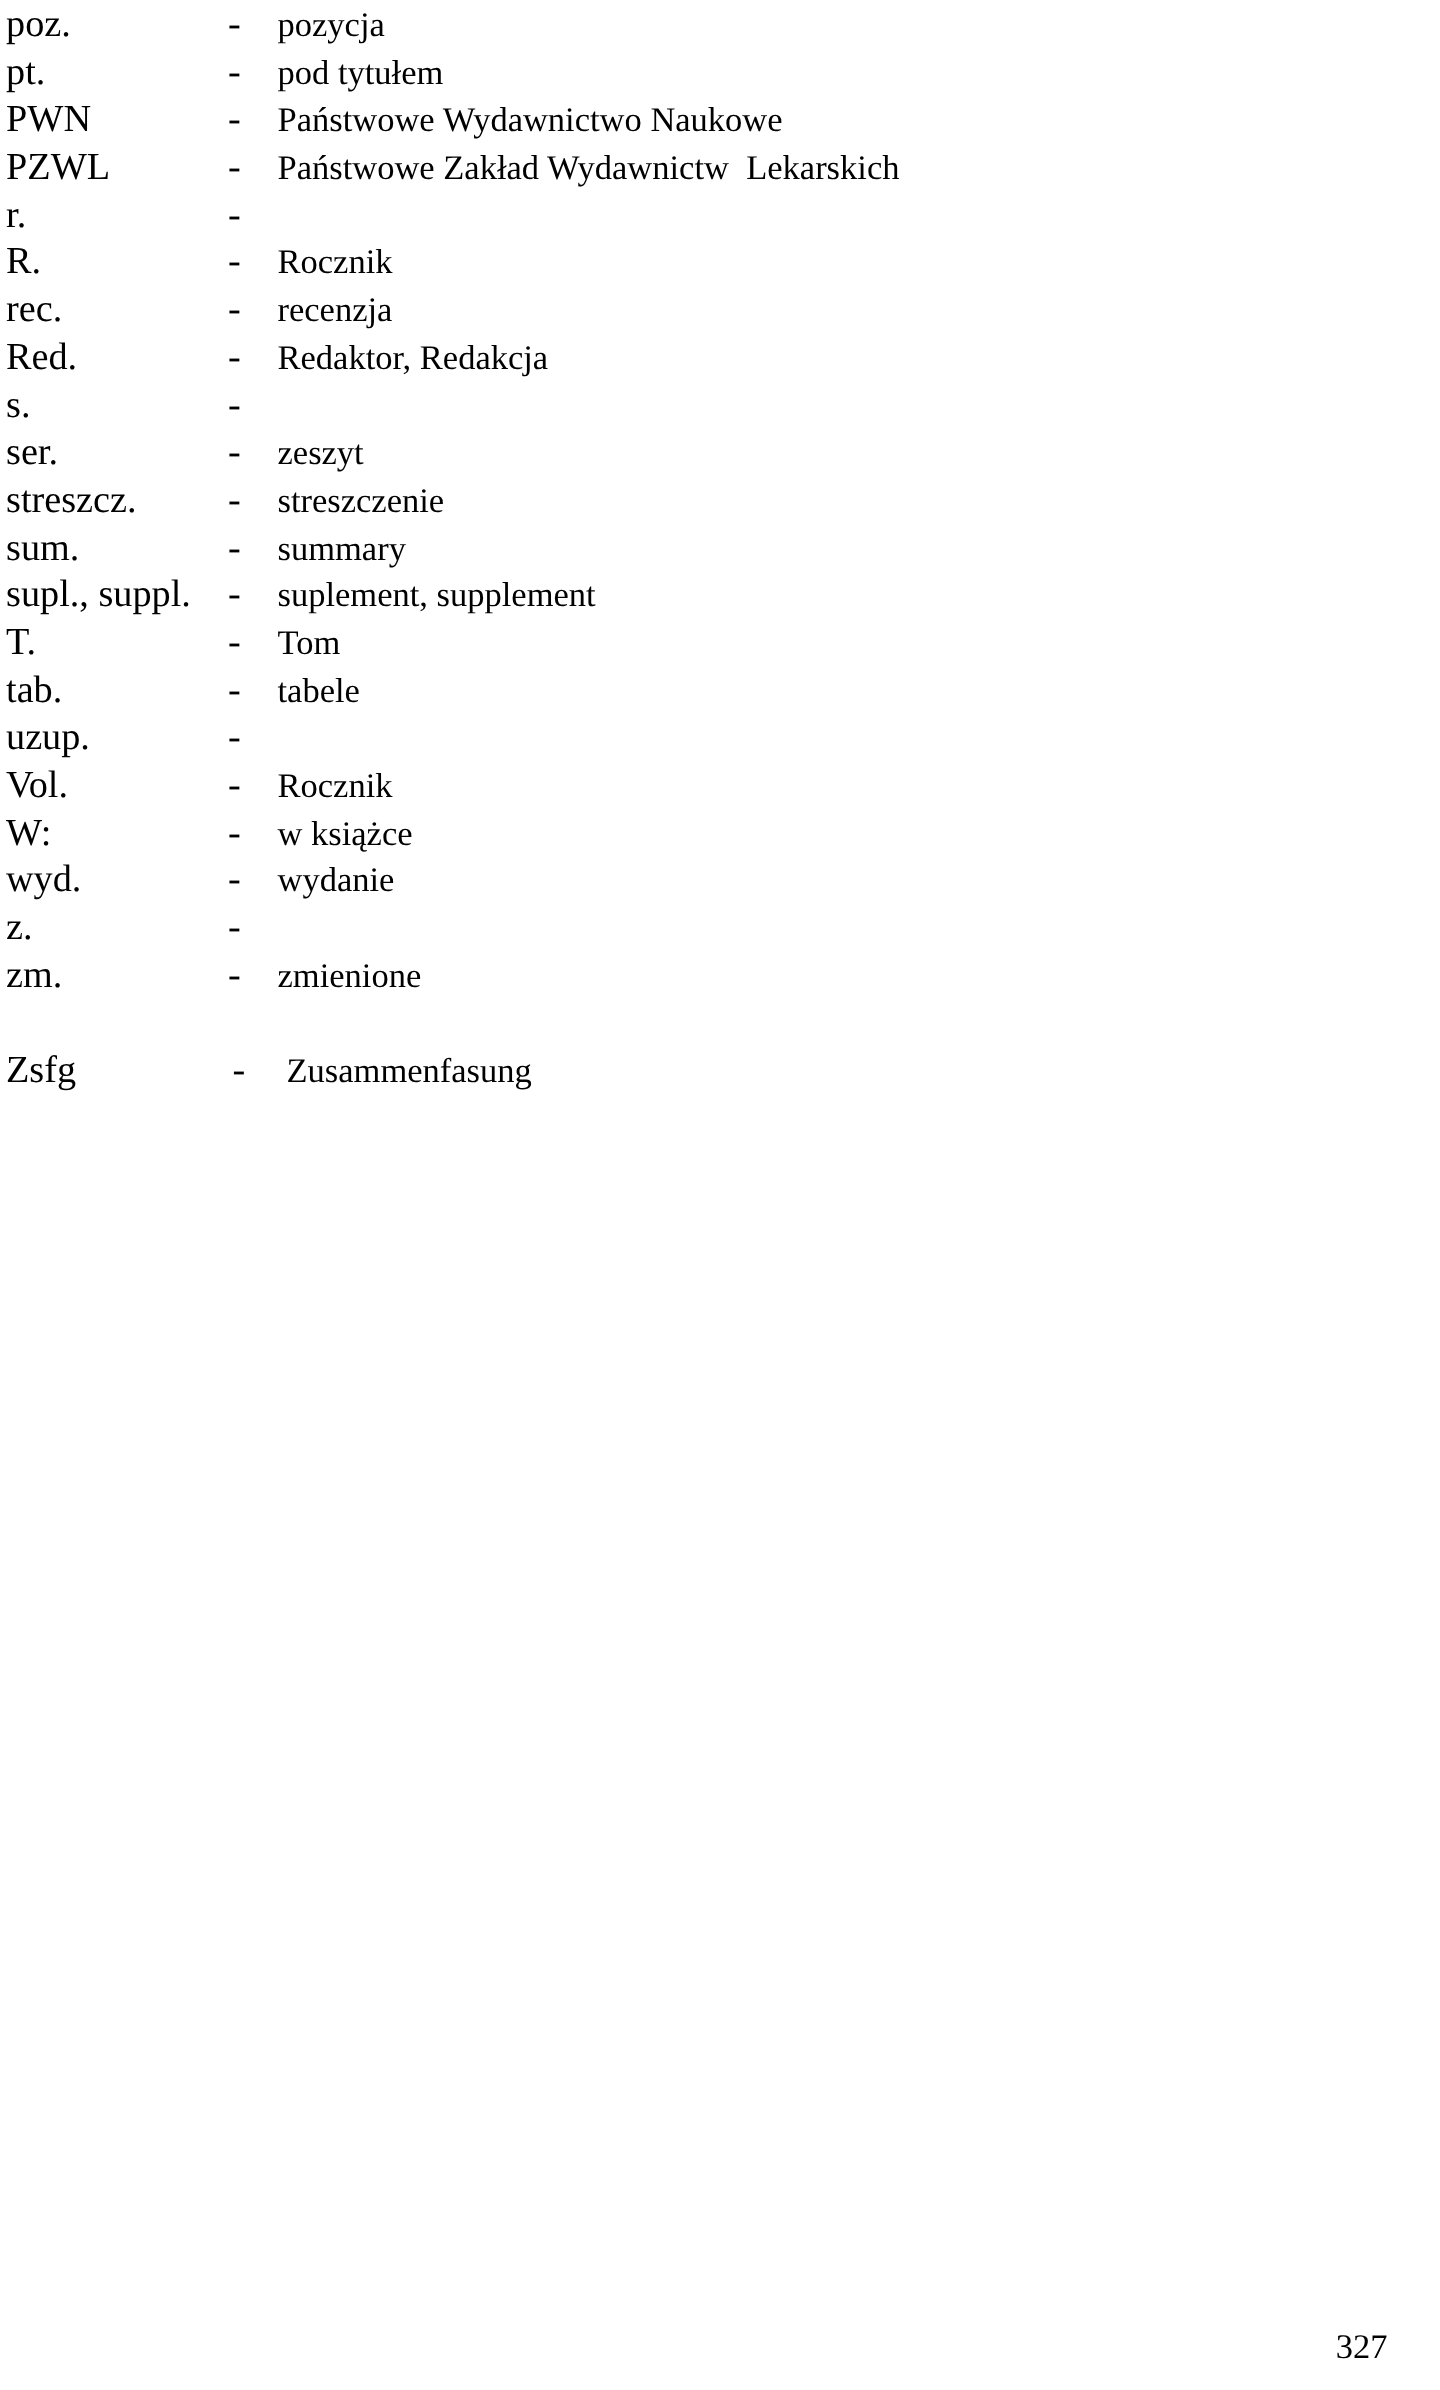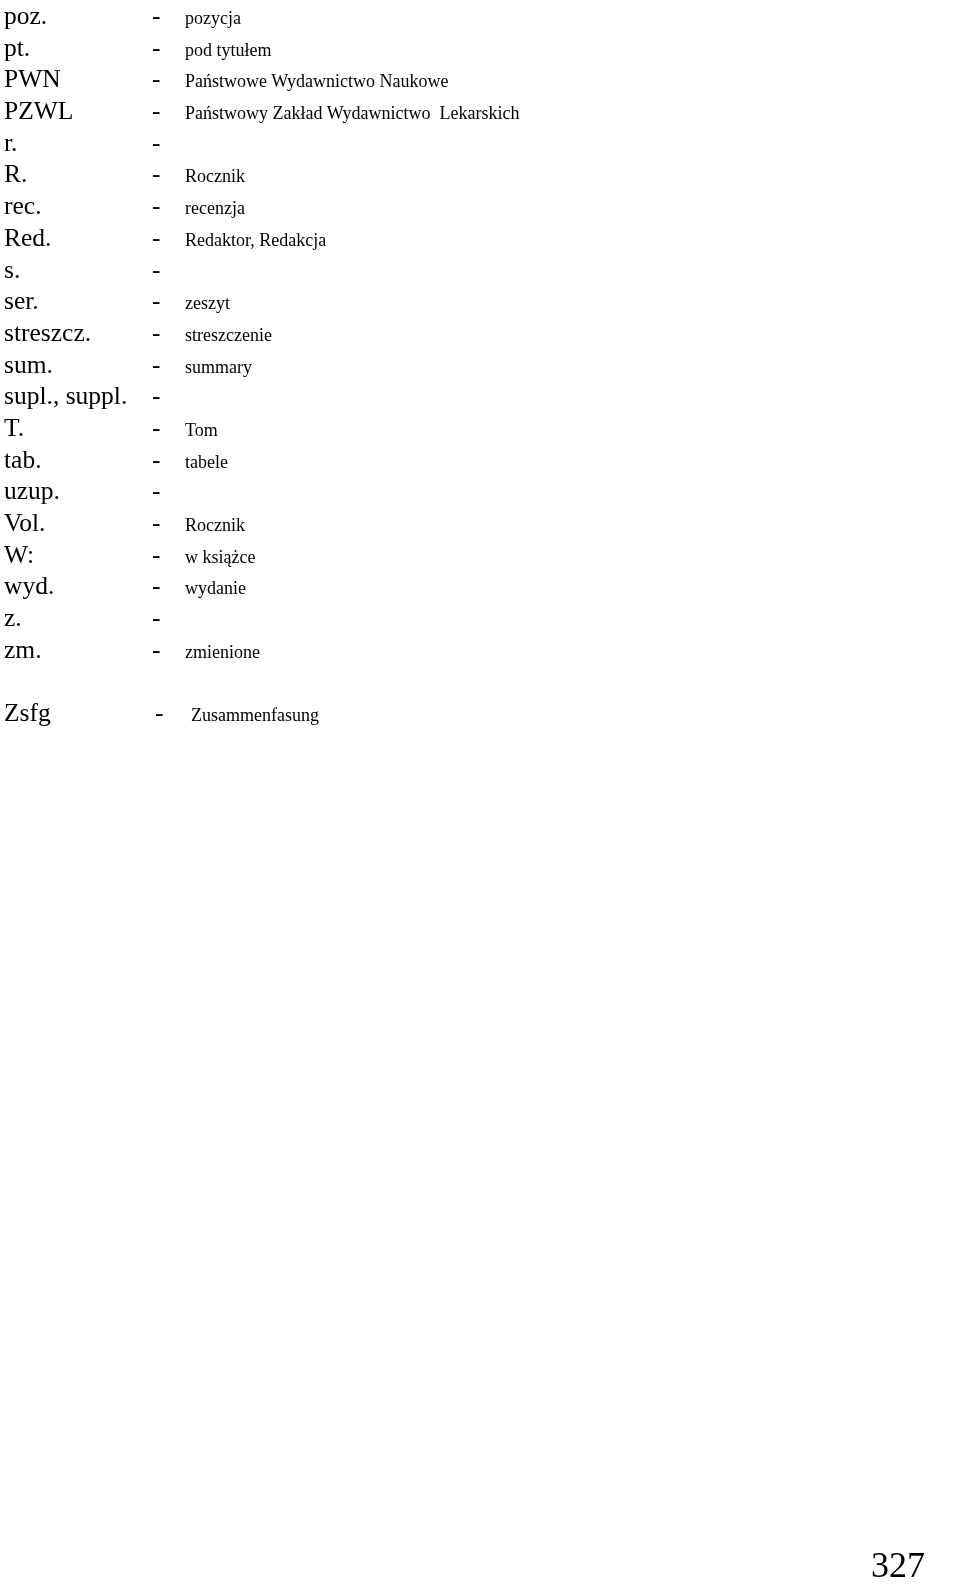--- a/index.html
+++ b/index.html
@@ -46,62 +46,62 @@
   }
 
   .col-dash {
     width: 33px;
     flex: 0 0 33px;
     font-size: 25.5px;
   }
 
   .col-def {
     flex: 1 1 auto;
-    font-size: 18px;
+    font-size: 23px;
   }
 
   
   .abbrev-row.shifted .col-term {
     width: 151px;
     flex: 0 0 151px;
     margin-top: 32px;
   }
   .abbrev-row.shifted .col-dash {
     width: 36px;
     flex: 0 0 36px;
   }
 
   .page-number {
     position: absolute;
     right: 35px;
     top: 1548px;
-    font-size: 36px;
+    font-size: 23px;
     line-height: 34px;
     text-align: right;
   }
 </style>
 </head>
 <body>
 
 <div class="page">
 
   <div class="abbrev-list">
       <div class="abbrev-row"><span class="col-term">poz.</span><span class="col-dash">-</span><span class="col-def">pozycja</span></div>
       <div class="abbrev-row"><span class="col-term">pt.</span><span class="col-dash">-</span><span class="col-def">pod tytułem</span></div>
       <div class="abbrev-row"><span class="col-term">PWN</span><span class="col-dash">-</span><span class="col-def">Państwowe Wydawnictwo Naukowe</span></div>
-      <div class="abbrev-row"><span class="col-term">PZWL</span><span class="col-dash">-</span><span class="col-def">Państwowy Zakład Wydawnictwo  Lekarskich</span></div>
+      <div class="abbrev-row"><span class="col-term">PZWL</span><span class="col-dash">-</span><span class="col-def">Państwowe Zakład Wydawnictw  Lekarskich</span></div>
       <div class="abbrev-row"><span class="col-term">r.</span><span class="col-dash">-</span></div>
       <div class="abbrev-row"><span class="col-term">R.</span><span class="col-dash">-</span><span class="col-def">Rocznik</span></div>
       <div class="abbrev-row"><span class="col-term">rec.</span><span class="col-dash">-</span><span class="col-def">recenzja</span></div>
       <div class="abbrev-row"><span class="col-term">Red.</span><span class="col-dash">-</span><span class="col-def">Redaktor, Redakcja</span></div>
       <div class="abbrev-row"><span class="col-term">s.</span><span class="col-dash">-</span></div>
       <div class="abbrev-row"><span class="col-term">ser.</span><span class="col-dash">-</span><span class="col-def">zeszyt</span></div>
       <div class="abbrev-row"><span class="col-term">streszcz.</span><span class="col-dash">-</span><span class="col-def">streszczenie</span></div>
       <div class="abbrev-row"><span class="col-term">sum.</span><span class="col-dash">-</span><span class="col-def">summary</span></div>
-      <div class="abbrev-row"><span class="col-term">supl., suppl.</span><span class="col-dash">-</span></div>
+      <div class="abbrev-row"><span class="col-term">supl., suppl.</span><span class="col-dash">-</span><span class="col-def">suplement, supplement</span></div>
       <div class="abbrev-row"><span class="col-term">T.</span><span class="col-dash">-</span><span class="col-def">Tom</span></div>
       <div class="abbrev-row"><span class="col-term">tab.</span><span class="col-dash">-</span><span class="col-def">tabele</span></div>
       <div class="abbrev-row"><span class="col-term">uzup.</span><span class="col-dash">-</span></div>
       <div class="abbrev-row"><span class="col-term">Vol.</span><span class="col-dash">-</span><span class="col-def">Rocznik</span></div>
       <div class="abbrev-row"><span class="col-term">W:</span><span class="col-dash">-</span><span class="col-def">w książce</span></div>
       <div class="abbrev-row"><span class="col-term">wyd.</span><span class="col-dash">-</span><span class="col-def">wydanie</span></div>
       <div class="abbrev-row"><span class="col-term">z.</span><span class="col-dash">-</span></div>
       <div class="abbrev-row"><span class="col-term">zm.</span><span class="col-dash">-</span><span class="col-def">zmienione</span></div>
       <div class="abbrev-row shifted"><span class="col-term">Zsfg</span><span class="col-dash">-</span><span class="col-def">Zusammenfasung</span></div>
     </div>

